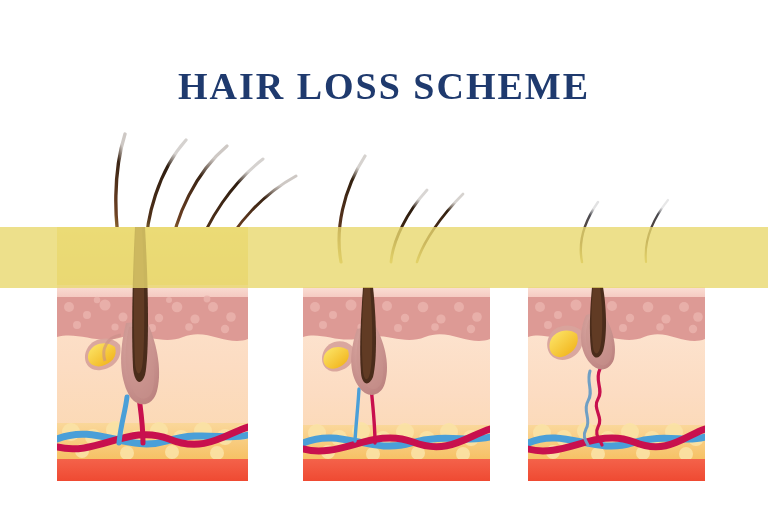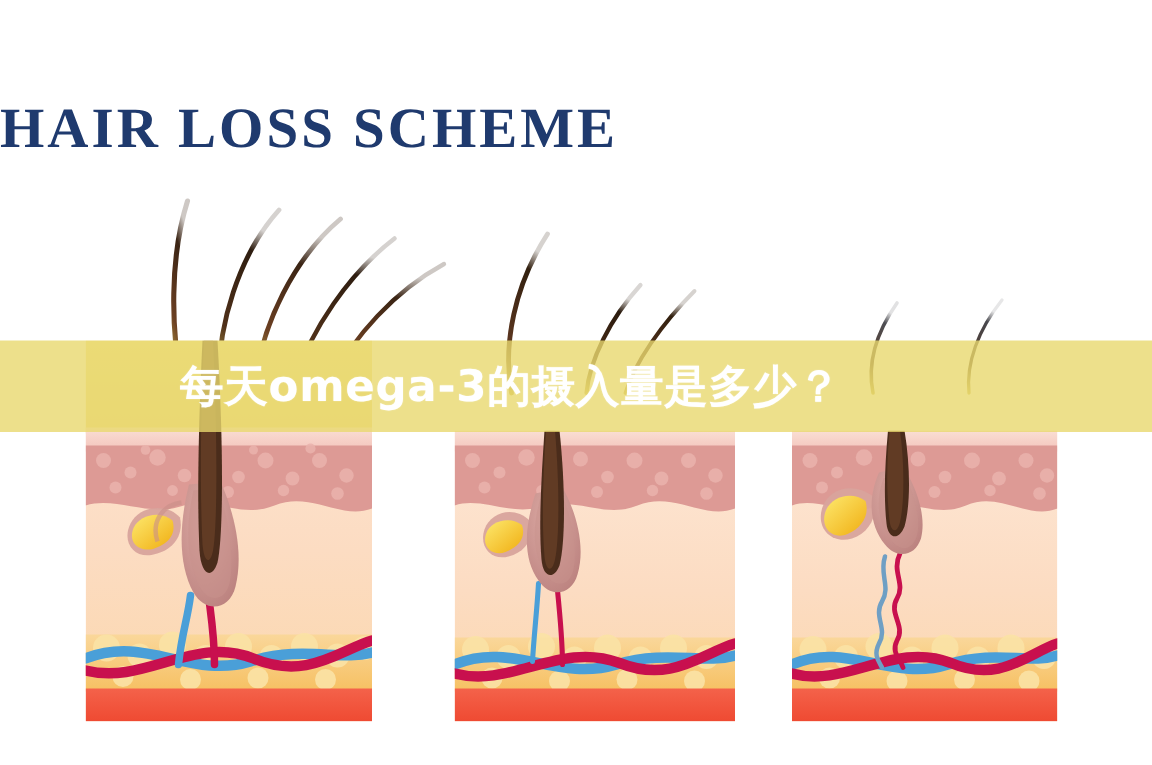--- a/index.html
+++ b/index.html
@@ -8,21 +8,21 @@
     background:#ffffff;
     font-family:"Liberation Sans", sans-serif;
     overflow:hidden;
     position:relative;
   }
   #stage{position:absolute;left:0;top:0;width:768px;height:510px;background:#fff;overflow:hidden;}
 
   
   #title{
     position:absolute;left:0;top:64px;width:768px;
-    text-align:left;
+    text-align:center;
     font-family:"Liberation Serif", serif;
     font-weight:bold;
     font-size:38px;
     letter-spacing:2px;
     color:#1f3a6e;
     white-space:nowrap;
   }
 
   
   .panel{position:absolute;overflow:visible;}
@@ -375,15 +375,14 @@
           <path d="M58,28 C50,46 52,64 62,76 C70,86 82,84 86,72 C90,56 82,36 74,24 Z" fill="url(#p3bulb)"></path>
           <path d="M61,32 C55,48 58,62 66,73 C72,81 80,80 83,71 C87,58 80,38 74,28 Z" fill="#c8918c" opacity="0.5"></path>
           <path d="M64,0 C62,22 61,44 63,62 C64,72 71,74 75,64 C79,50 79,24 75,0 Z" fill="#4a2c1b"></path>
           <path d="M65,0 C63,22 63,42 65,60 C66,68 70,69 72,61 C75,48 75,22 72,0 Z" fill="#6b4228" opacity="0.7"></path>
         </g>
       </svg>
     </div>
   </div>
 
   <div id="banner"></div>
-  <div id="banner-text">每天omega-3的摄入量是多少？</div>
 
 </div>
 
 </body></html>

